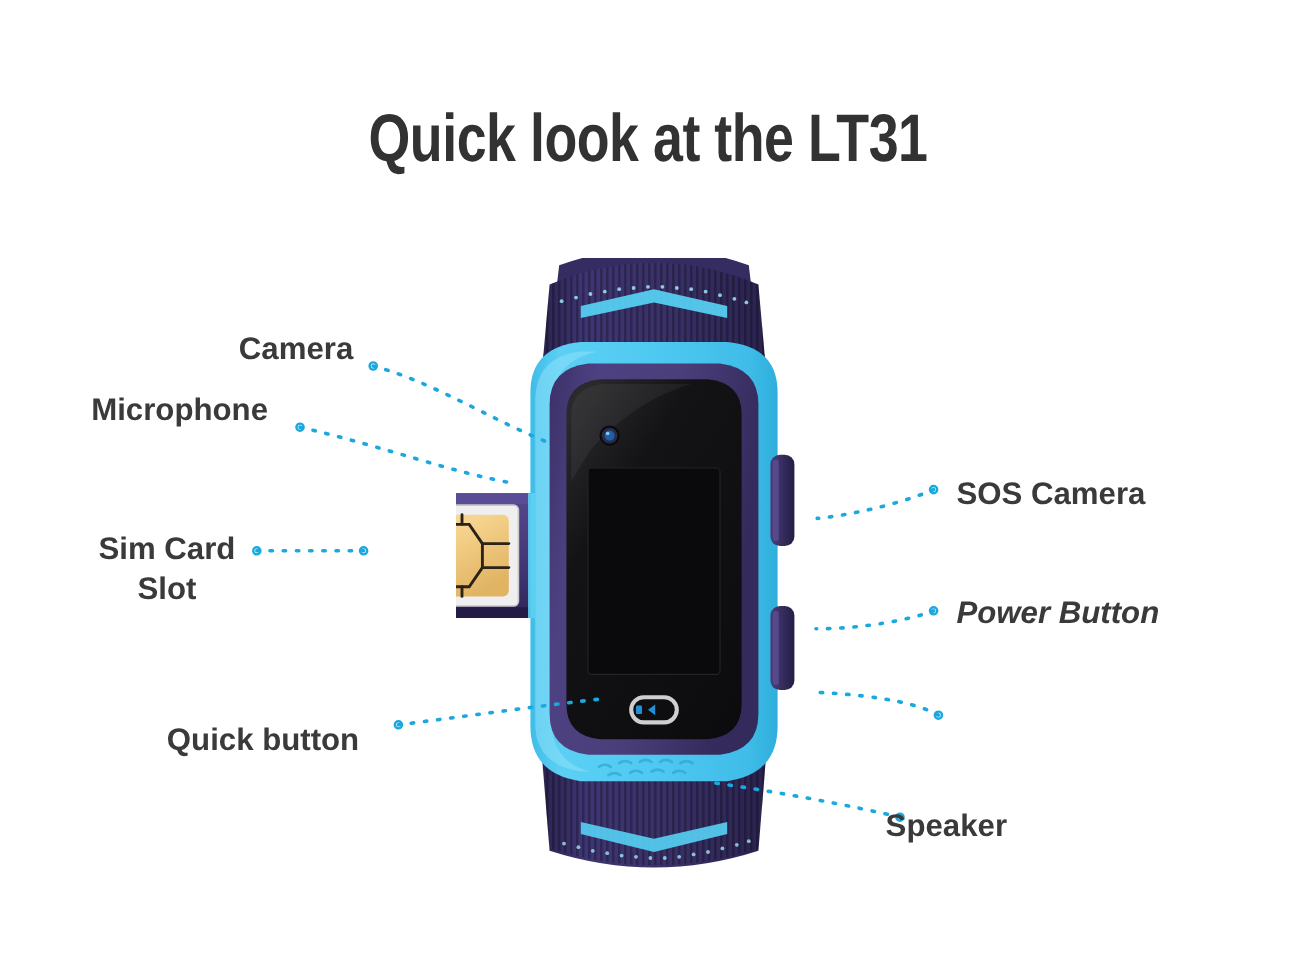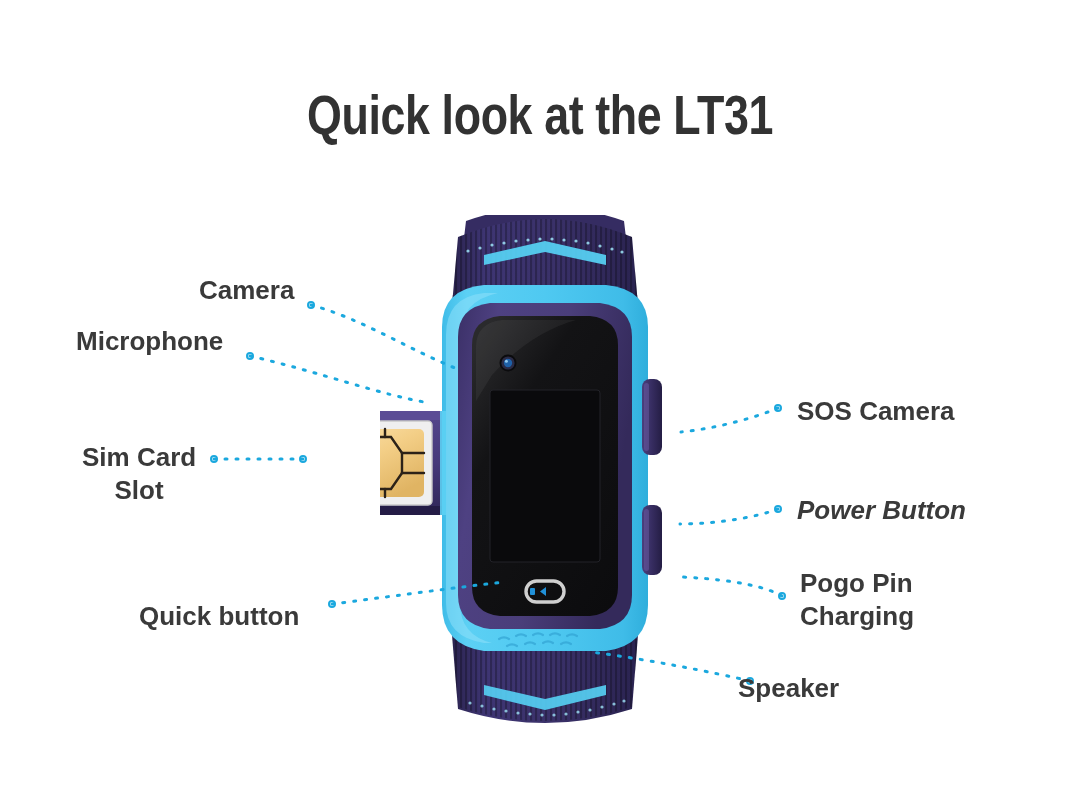--- a/index.html
+++ b/index.html
@@ -319,17 +319,15 @@
     </g>
   </svg>
 
   <div class="callout left" id="c-camera" style="left:199px; top:274px;">Camera</div>
   <div class="callout left" id="c-microphone" style="left:76px;  top:325px;">Microphone</div>
   <div class="callout left" id="c-sim" style="left:64px;  top:441px;margin-left:18px;">Sim Card
 Slot</div>
   <div class="callout left" id="c-return" style="left:139px; top:600px;">Quick button</div>
   <div class="callout right" id="c-sos" style="left:797px; top:395px;">SOS Camera</div>
   <div class="callout right" id="c-power" style="left:797px; top:494px;font-style:italic;">Power Button</div>
-  <div class="callout right" id="c-pogo" style="left:800px; top:567px;">Pogo Pin
-Charging</div>
   <div class="callout right" id="c-speaker" style="left:738px; top:672px;">Speaker</div>
 
 </div>
 
 </body></html>

